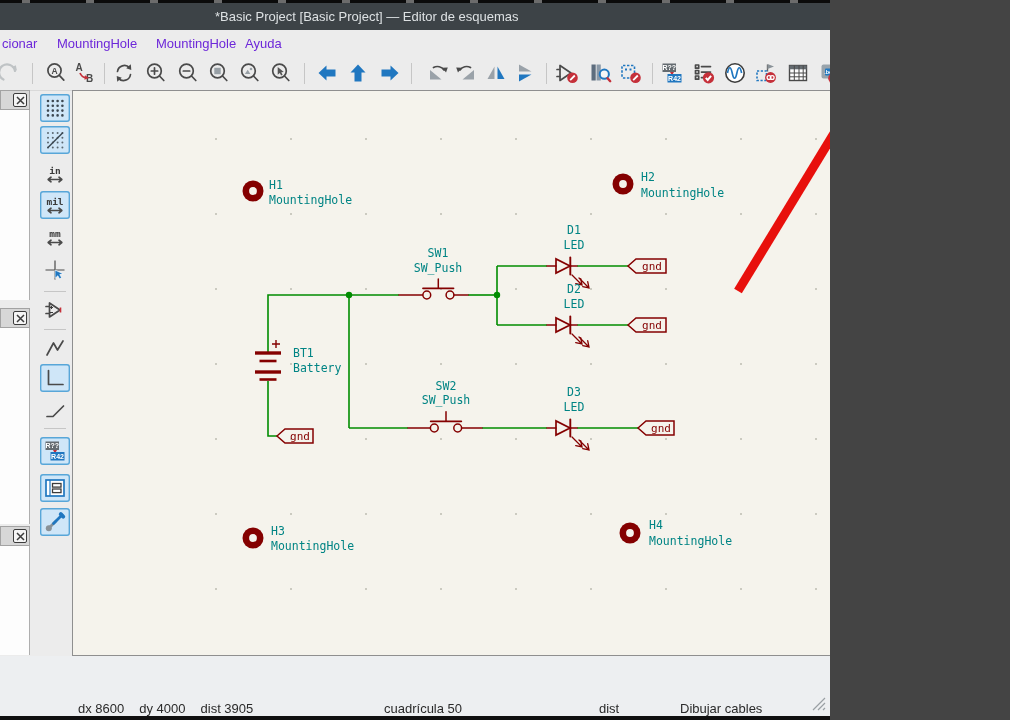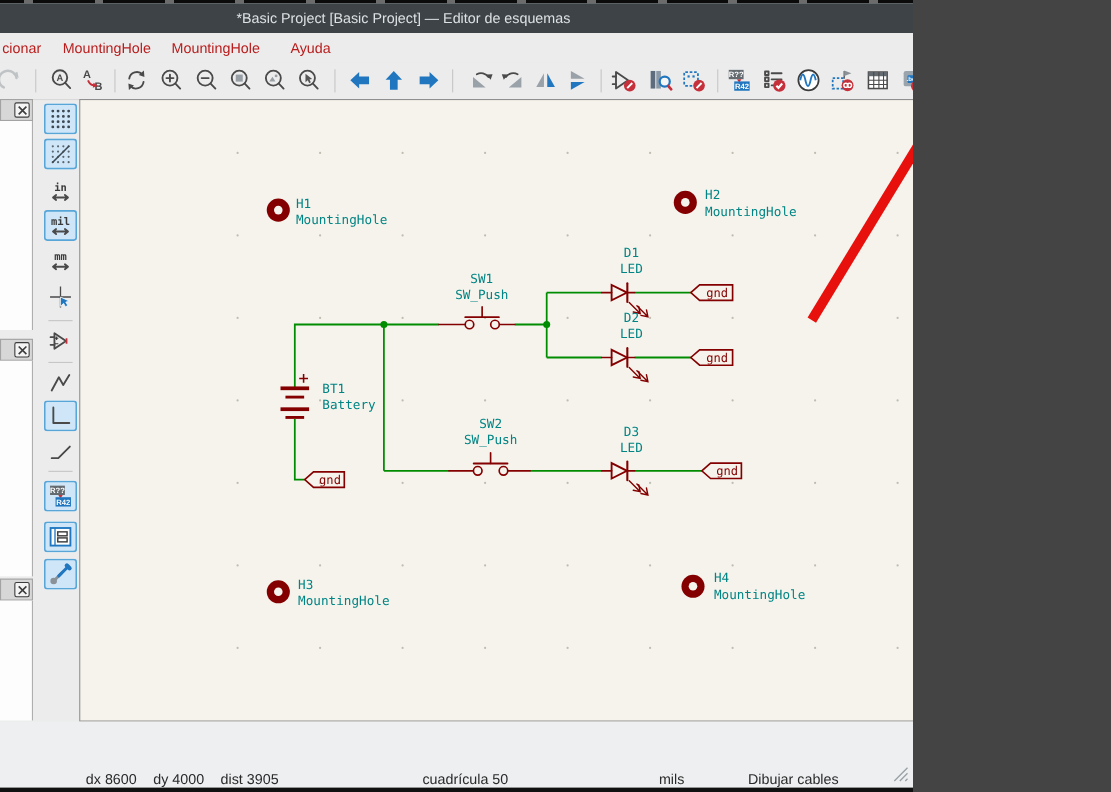--- a/index.html
+++ b/index.html
@@ -8,21 +8,21 @@
   
   .topstrip{position:absolute;left:0;top:0;width:100%;height:3px;
     background:repeating-linear-gradient(90deg,#0b0b0b 0 22px,#6c6c6c 22px 30px,#0b0b0b 30px 64px)}
   .bottomstrip{position:absolute;left:0;top:716px;width:100%;height:4px;background:#101010}
   
   .titlebar{position:absolute;left:0;top:3px;width:100%;height:27px;background:#3d4347}
   .title{position:absolute;left:215px;top:6px;font-size:13px;color:#dde1e3;white-space:pre}
   .winbtn{position:absolute;top:8px;width:18px;height:16px;display:flex;align-items:center;justify-content:center;cursor:default}
   
   .menubar{position:absolute;left:0;top:30px;width:100%;height:27px;background:#ececec}
-  .menu-item{position:absolute;top:6px;font-size:13px;color:#b91c1c}
+  .menu-item{position:absolute;top:6px;font-size:13px;color:#6d28d9}
   
   .toolbar{position:absolute;left:0;top:57px;width:100%;height:33px;background:#ececec;border-bottom:1px solid #d9d9d9}
   .tb{position:absolute;top:2px;width:30px;height:28px;display:flex;align-items:center;justify-content:center;border-radius:3px}
   .tb svg{width:24px;height:24px}
   .vsep{position:absolute;top:6px;width:1px;height:21px;background:#c6c6c6}
   .tool{position:absolute;width:30px;height:28px;display:flex;align-items:center;justify-content:center;border-radius:3px}
   .tool svg{width:24px;height:24px}
   .sel{background:#cfe6f8;box-shadow:inset 0 0 0 1.4px #58a6d8}
   .hsep{position:absolute;height:1px;background:#c6c6c6}
   
@@ -76,21 +76,21 @@
       <svg width="13" height="13">
           <path d="M3 3.5l7 7M10 3.5l-7 7" stroke="#c9ced1" stroke-width="1.6"></path>
         </svg>
       </span>
   </div>
 
   <div class="menubar">
     <span class="menu-item" style="left:2px">cionar</span>
     <span class="menu-item" style="left:57px">MountingHole</span>
     <span class="menu-item" style="left:156px">MountingHole</span>
-    <span class="menu-item" style="left:264px">Ayuda</span>
+    <span class="menu-item" style="left:245px">Ayuda</span>
   </div>
 
   <div class="toolbar">
     <div class="tb" style="left:-7px">
       <svg viewBox="0 0 24 24">
           <path d="M7.5 18.5a8 8 0 1 1 11.5-8.5" fill="none" stroke="#bfc3c5" stroke-width="2.2" stroke-linecap="round"></path>
           <polygon points="15.5,6.2 21,9.8 19.8,4.2" fill="#bfc3c5"></polygon>
         </svg>
       </div>
     <div class="vsep" style="left:32px"></div>
@@ -741,21 +741,21 @@
     </div>
   <div class="hsep" style="left:980px;top:652px;width:24px"></div>
 
   <div class="statusbar">
     <div class="sb-field sb-coords" style="left:78px">
       <span>dx 8600</span>
       <span>dy 4000</span>
       <span>dist 3905</span>
     </div>
     <span class="sb-field" style="left:384px">cuadrícula 50</span>
-    <span class="sb-field" style="left:599px">mils</span>
+    <span class="sb-field" style="left:599px">dist</span>
     <span class="sb-field" style="left:680px">Dibujar cables</span>
     <svg width="16" height="16" style="position:absolute;right:3px;top:40px">
       <path d="M14 2L2 14M14 7L7 14M14 12l-2 2" stroke="#9aa0a4" stroke-width="1.2" fill="none"></path>
       </svg>
   </div>
 
   <div class="bottomstrip"></div>
 
   <svg class="overlay" width="1010" height="720">
     <line x1="738" y1="291" x2="847" y2="112" stroke="#e8100c" stroke-width="9"></line>

